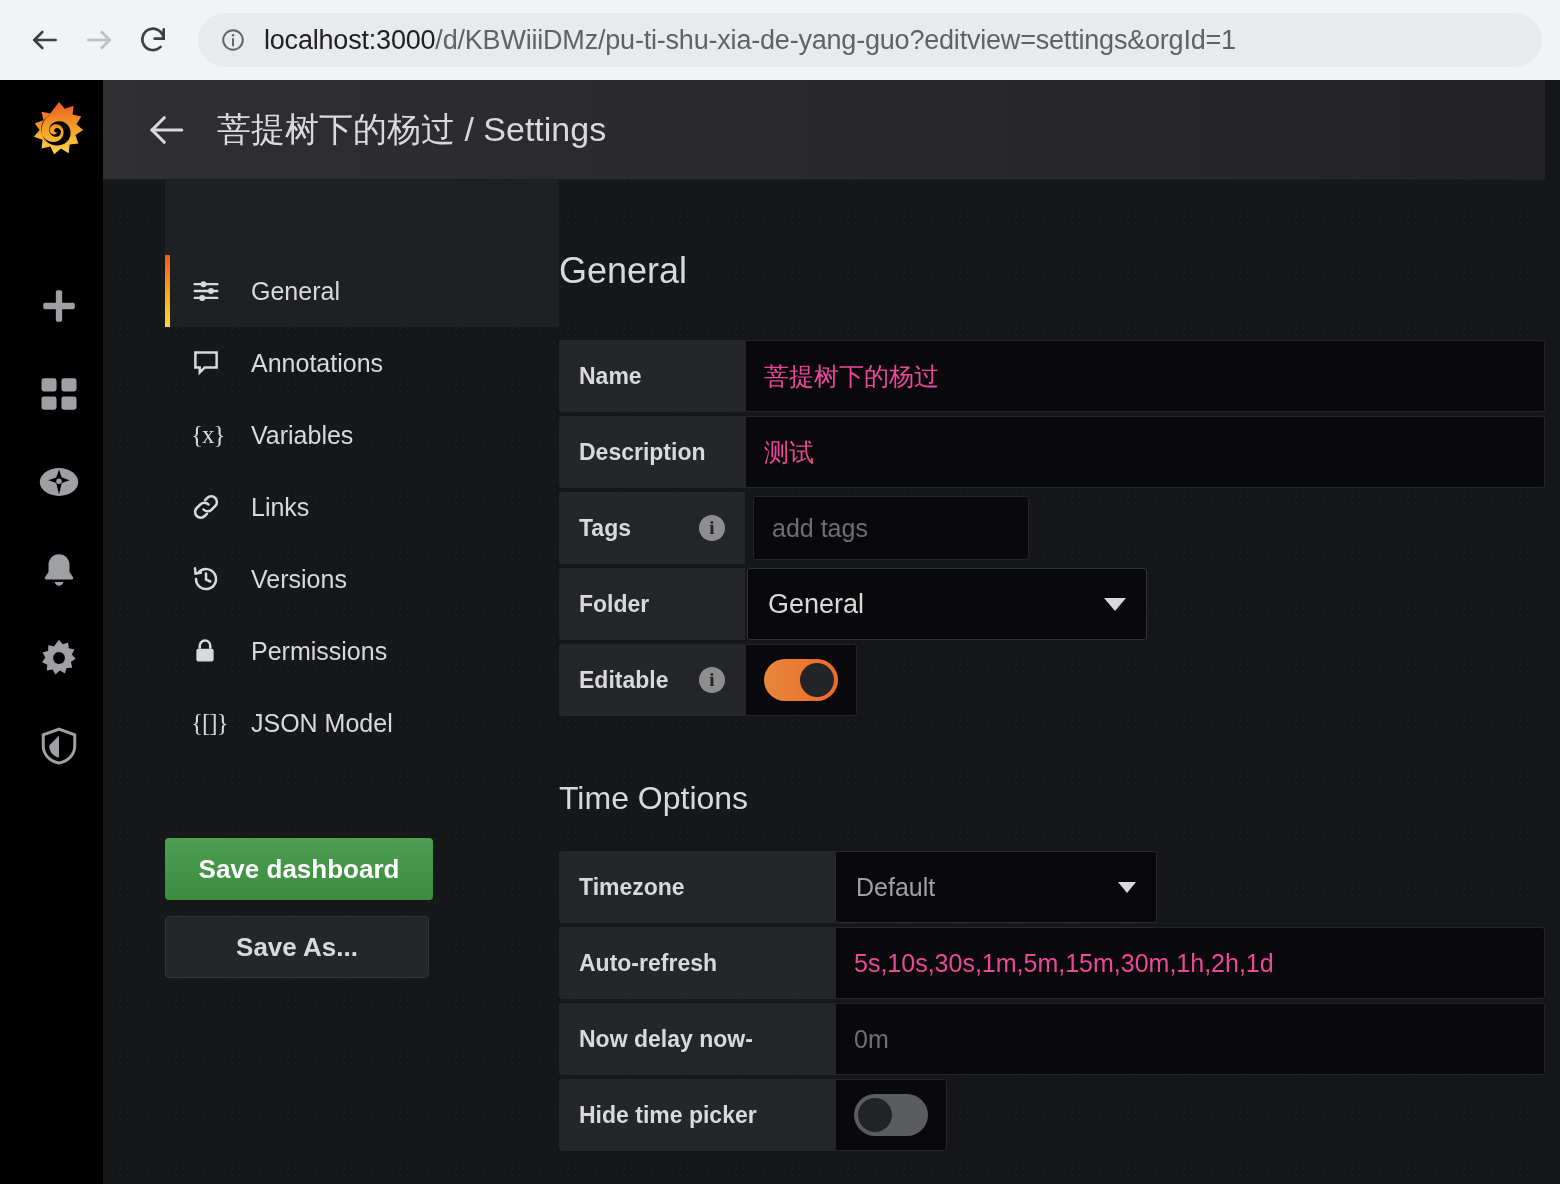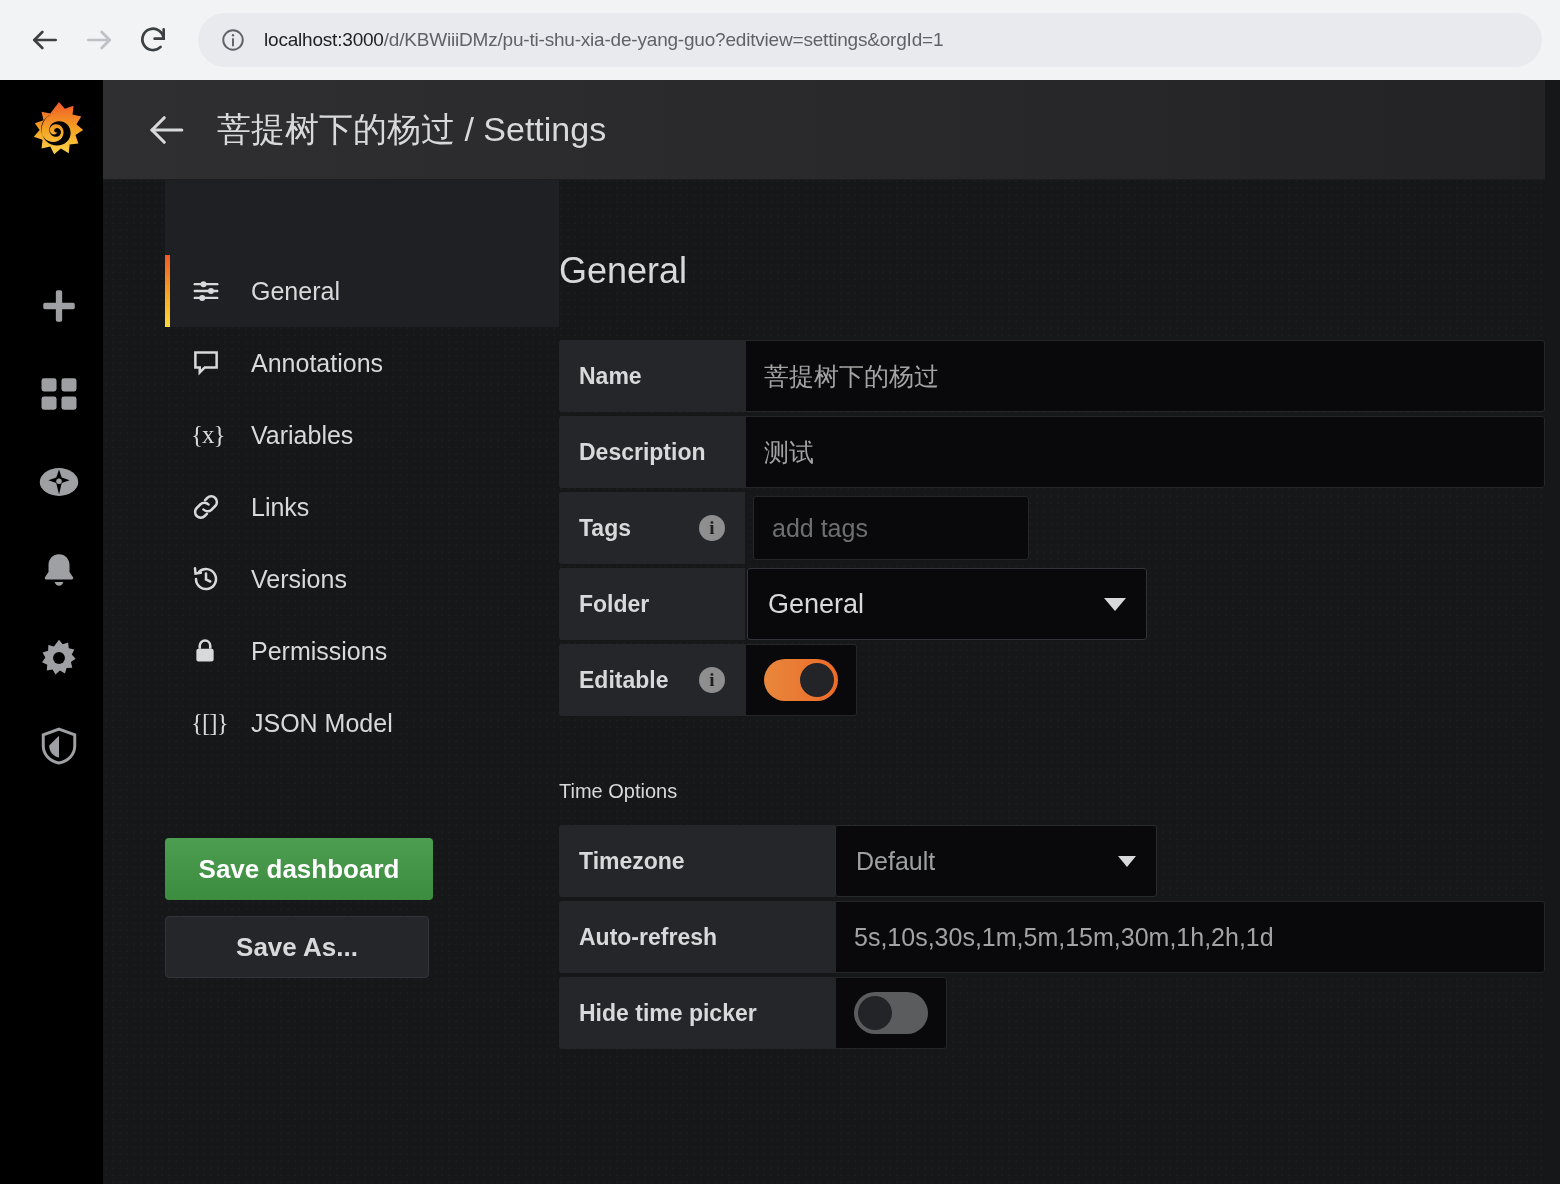--- a/index.html
+++ b/index.html
@@ -28,21 +28,21 @@
   .omnibox {
     flex: 1 1 auto; height: 54px; margin-left: 18px;
     background: #e8eaed; border-radius: 27px;
     display: flex; align-items: center; padding: 0 22px;
     overflow: hidden;
   }
   .info-circle-gray {
     width: 26px; height: 26px; flex: 0 0 auto; margin-right: 18px;
   }
   .url-text {
-    font-size: 19px; color: #5f6368; white-space: nowrap;
+    font-size: 27px; color: #5f6368; white-space: nowrap;
     letter-spacing: -0.2px;
   }
   .url-text .host { color: #202124; }
 
   
   .side-rail {
     position: absolute; left: 0; top: 80px; width: 118px; height: 1104px;
     background: #000000;
     display: flex; flex-direction: column; align-items: center;
   }
@@ -116,42 +116,42 @@
     border: 1px solid #33343a; border-radius: 4px; cursor: pointer;
     font-family: "Liberation Sans", sans-serif;
   }
 
   
   .content { position: absolute; left: 456px; top: 170px; width: 986px; }
   .section-title {
     font-size: 36px; color: #d8d9da; font-weight: 400;
     margin-left: 0; margin-bottom: 48px;
   }
-  .section-title.small { font-size: 20px; margin-bottom: 22px; }
+  .section-title.small { font-size: 32px; margin-bottom: 34px; }
 
   .form-row { display: flex; align-items: stretch; margin-bottom: 4px; }
   .form-label {
     background: #25262a; color: #d8d9da;
     font-size: 23px; font-weight: bold;
     display: flex; align-items: center; padding: 0 20px;
     border-radius: 3px 0 0 3px; height: 72px;
   }
   .form-label.w1 { width: 186px; }
   .form-label.w2 { width: 276px; }
   .label-spacer { flex: 1 1 auto; }
   .info-dot {
     width: 26px; height: 26px; border-radius: 50%;
     background: #8e8e8e; color: #1f1f1f;
     font-size: 19px; font-weight: bold;
     display: flex; align-items: center; justify-content: center;
     font-family: "Liberation Serif", serif; flex: 0 0 auto;
   }
   .field {
     background: #09090b; border: 1px solid #25262a;
-    color: #a3a3a3; font-size: 25px;
+    color: #ec4899; font-size: 25px;
     display: flex; align-items: center; padding: 0 18px;
     height: 72px; border-radius: 0 3px 3px 0;
     white-space: nowrap; overflow: hidden;
   }
   .field.ph { color: #6e6f73; }
   .field.grow { flex: 1 1 auto; }
   .field.tags { width: 276px; border-radius: 3px; margin-left: 8px; height: 64px; align-self: center; }
   .select {
     background: #09090b; border: 1px solid #33343a; border-radius: 3px;
     color: #d8d9da; font-size: 27px;
@@ -414,20 +414,24 @@
           <span>Default</span>
           <span class="caret sm"></span>
         </div>
       </div>
 
       <div class="form-row">
         <div class="form-label w2">Auto-refresh</div>
         <div class="field grow">5s,10s,30s,1m,5m,15m,30m,1h,2h,1d</div>
       </div>
 
+      <div class="form-row">
+        <div class="form-label w2">Now delay now-</div>
+        <div class="field grow ph">0m</div>
+      </div>
 
       <div class="form-row">
         <div class="form-label w2">Hide time picker</div>
         <div class="toggle-cell">
           <span class="switch off">
               <span class="knob"></span>
             </span>
         </div>
       </div>
     </div>

